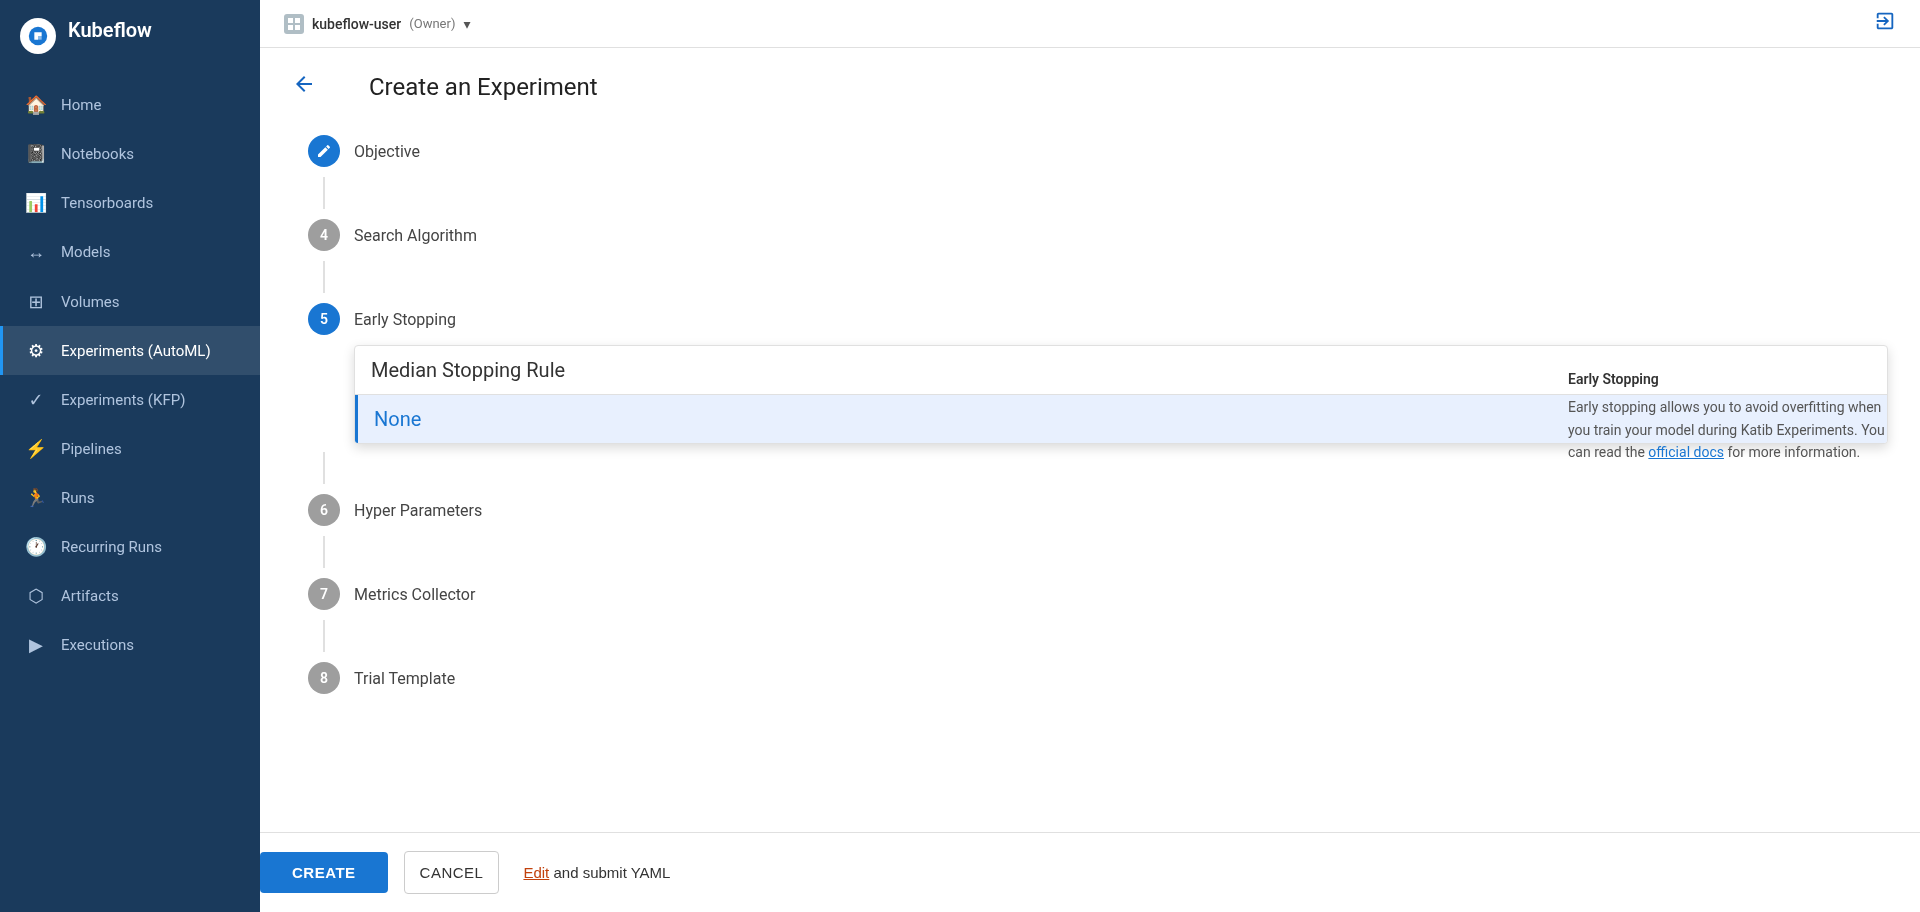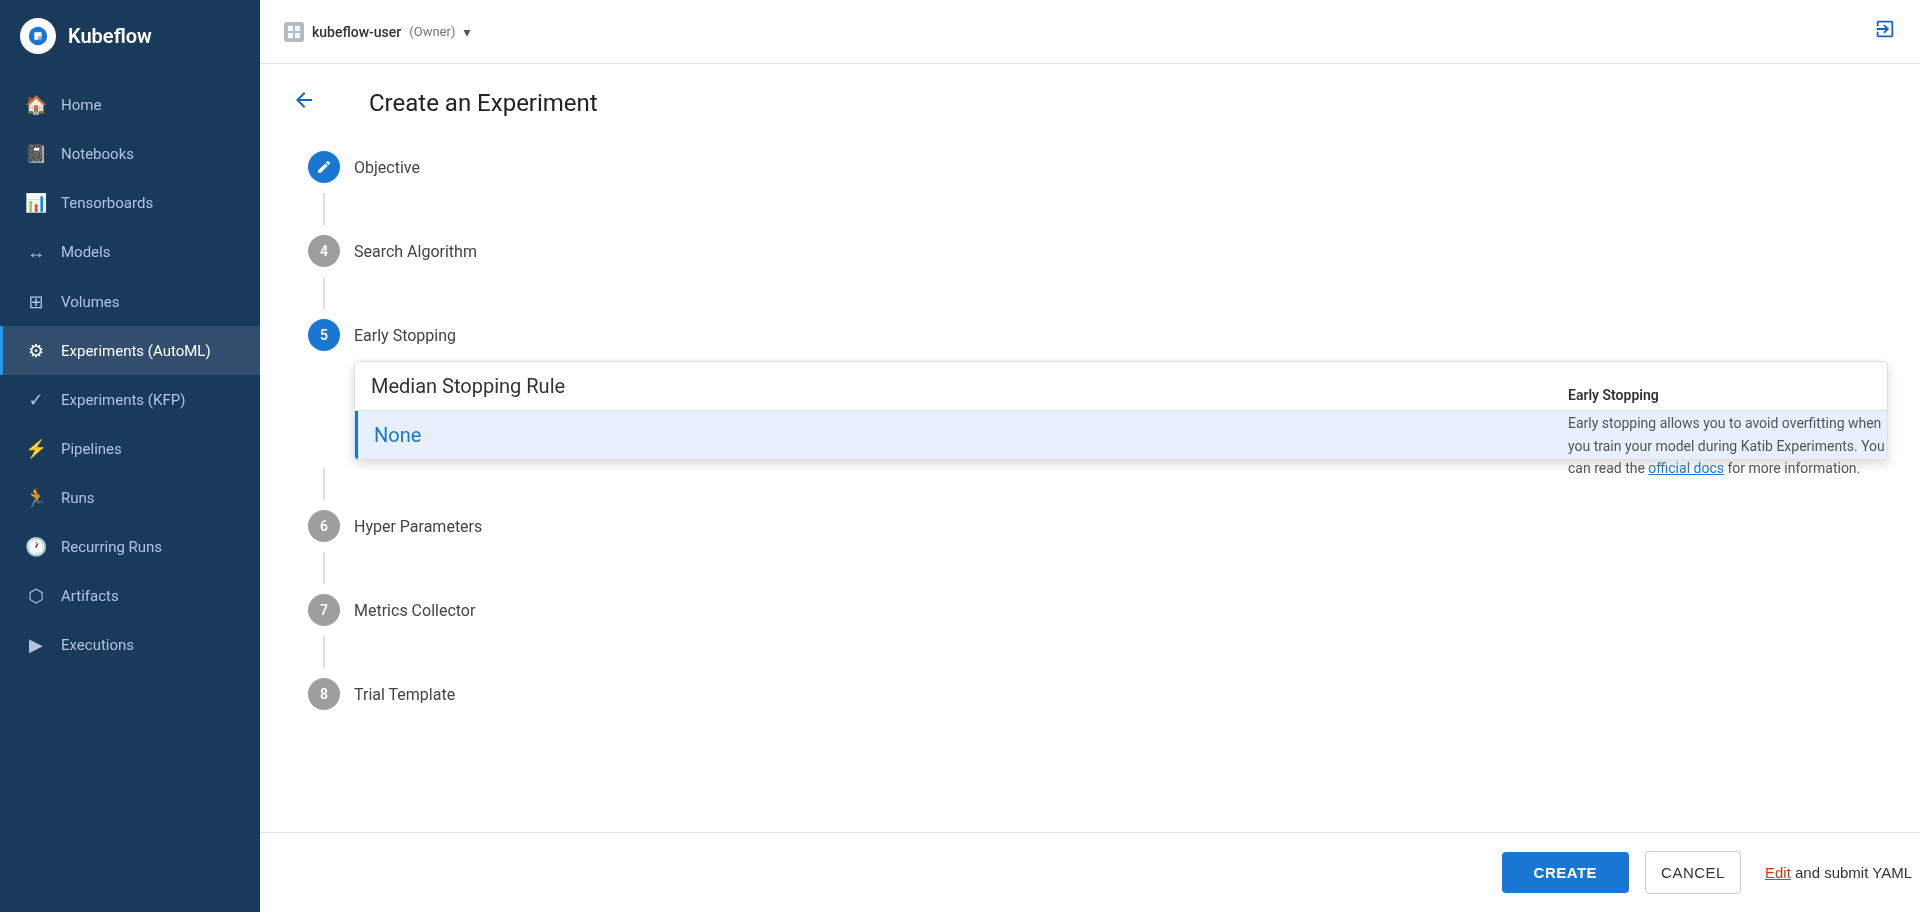--- a/index.html
+++ b/index.html
@@ -11,21 +11,21 @@
       min-width: 260px;
       background: #1a3a5c;
       color: #fff;
       display: flex;
       flex-direction: column;
       height: 912px;
       overflow-y: auto;
     }
     .sidebar-logo {
       display: flex;
-      align-items: center;
+      align-items: flex-start;
       padding: 18px 20px;
       gap: 12px;
     }
     .sidebar-logo-icon {
       width: 36px;
       height: 36px;
       background: #fff;
       border-radius: 50%;
       display: flex;
       align-items: center;
@@ -69,21 +69,21 @@
     .main {
       flex: 1;
       display: flex;
       flex-direction: column;
       background: #fff;
       overflow: hidden;
     }
 
     
     .topbar {
-      height: 64px;
+      height: 48px;
       border-bottom: 1px solid #e0e0e0;
       display: flex;
       align-items: center;
       justify-content: space-between;
       padding: 0 24px;
       background: #fff;
     }
     .topbar-left {
       display: flex;
       align-items: center;
@@ -222,21 +222,21 @@
       font-size: 14px;
     }
     .info-link { color: #1976d2; text-decoration: underline; cursor: pointer; }
 
     
     .footer-actions {
       height: 80px;
       border-top: 1px solid #e0e0e0;
       display: flex;
       align-items: center;
-      justify-content: flex-end;
+      justify-content: flex-start;
       gap: 16px;
       background: #fff;
     }
     .btn-create {
       background: #1976d2;
       color: #fff;
       border: none;
       border-radius: 4px;
       padding: 12px 32px;
       font-size: 15px;

